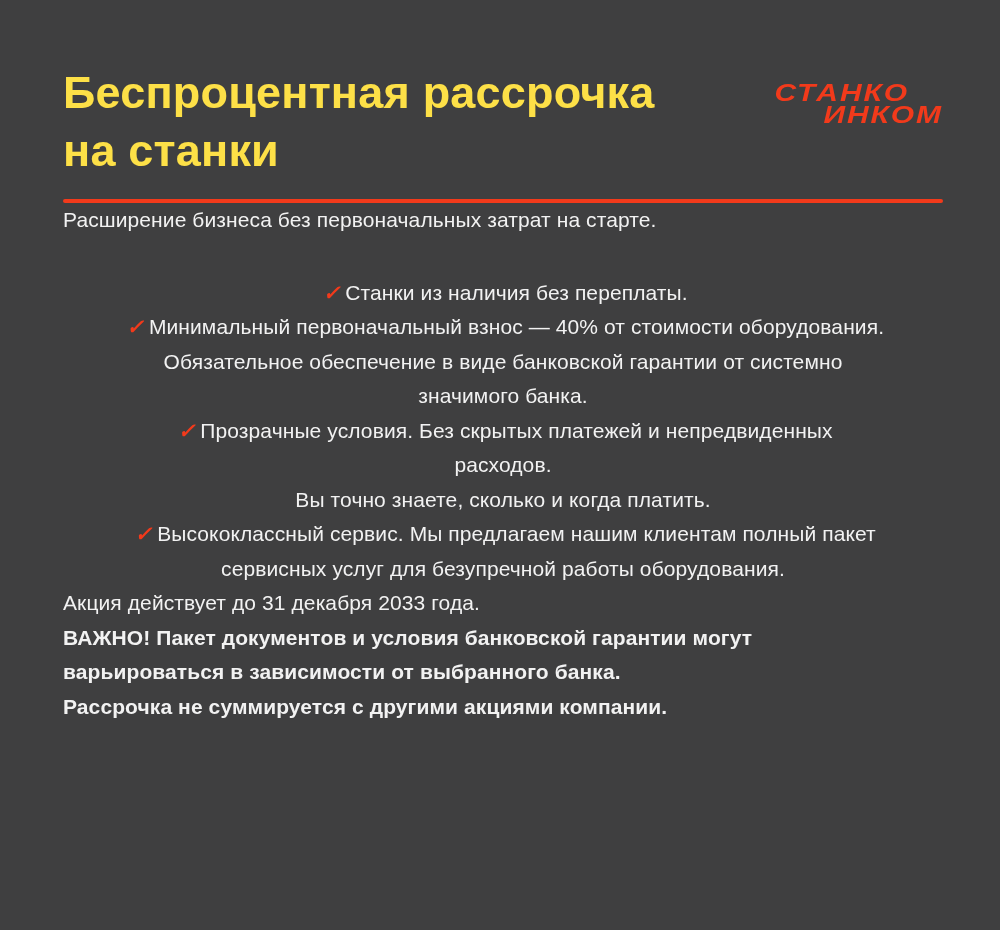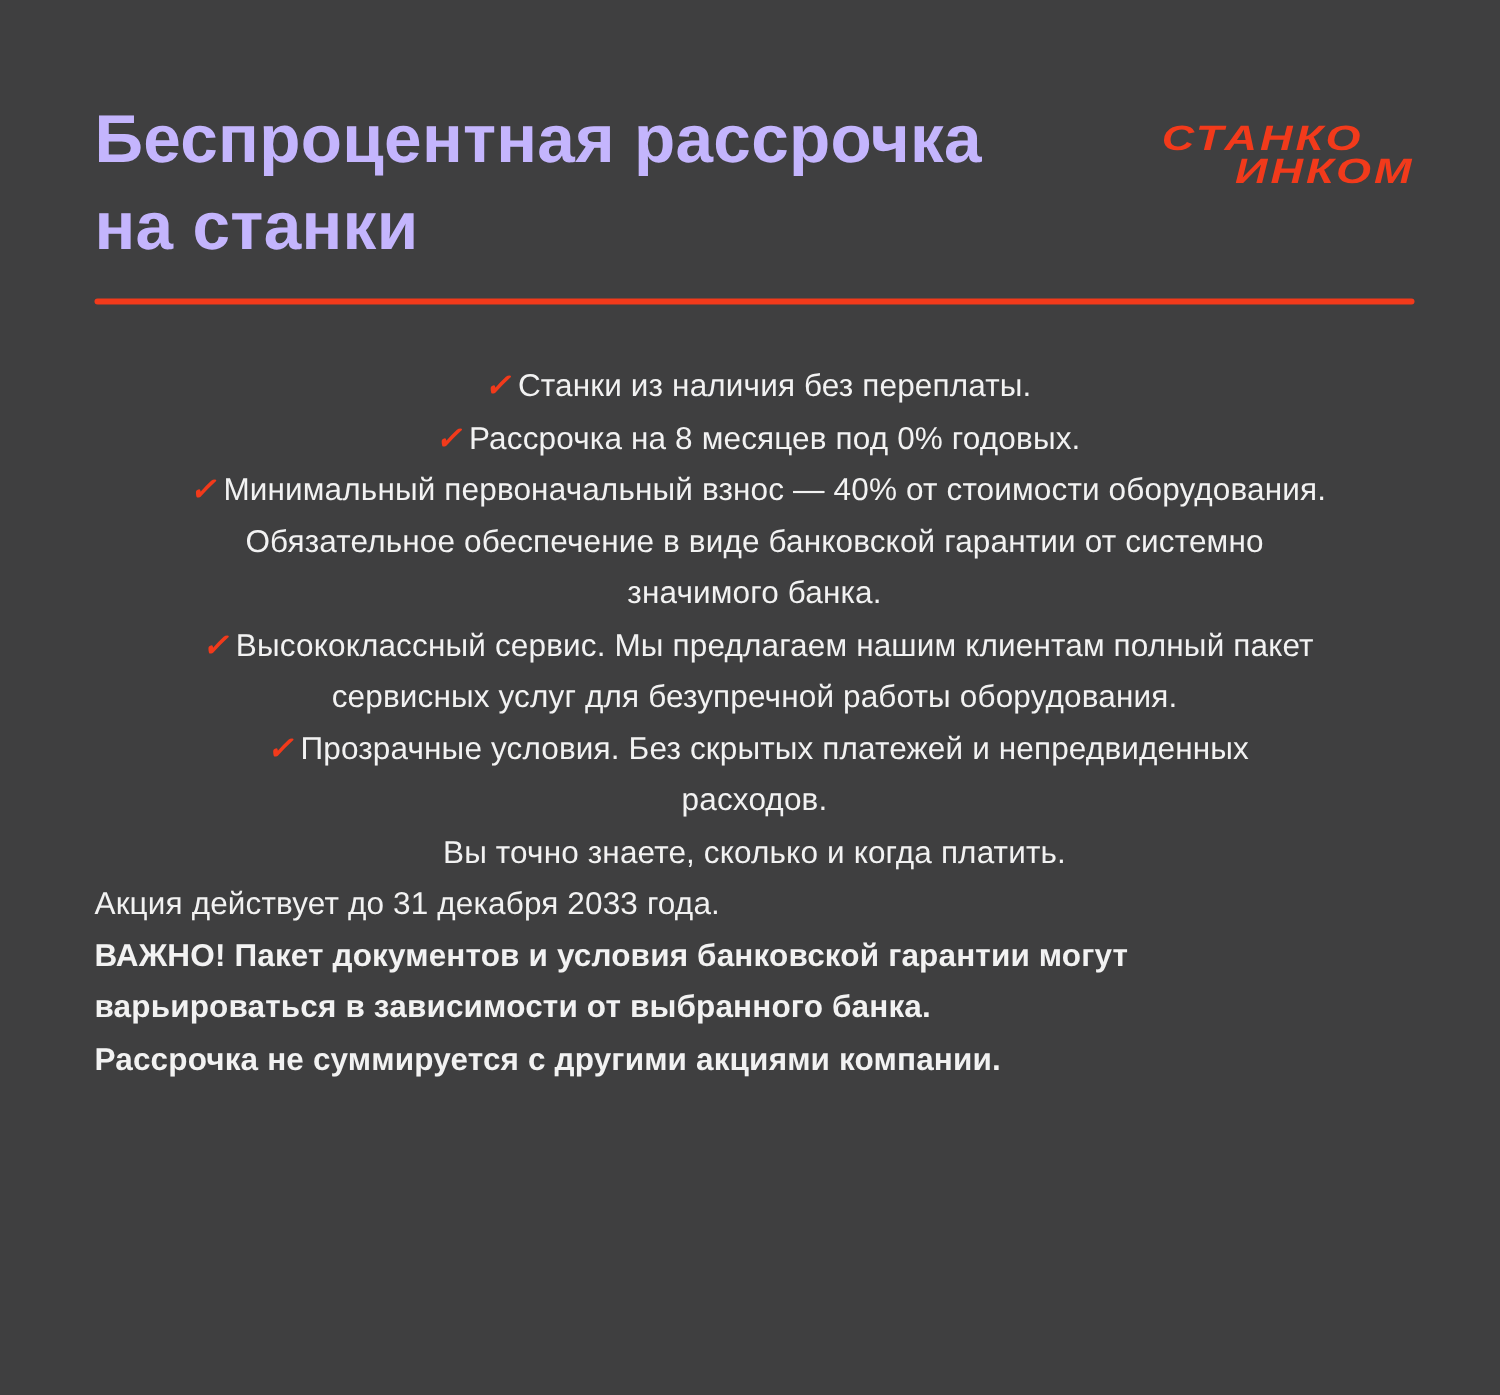--- a/index.html
+++ b/index.html
@@ -16,21 +16,21 @@
     padding: 64px 57px 0 63px;
     background: #3f3f40;
   }
   .page-title {
     margin: 0;
     max-width: 760px;
     font-size: 45px;
     line-height: 58px;
     font-weight: 700;
     letter-spacing: 0.2px;
-    color: #c4b5fd;
+    color: #fde047;
     white-space: pre-line;
   }
   .logo {
     position: absolute;
     top: 82px; right: 57px;
     color: #f23a1b;
     font-style: italic;
     font-weight: 700;
     font-size: 30px;
     line-height: 28px;
@@ -80,32 +80,32 @@
 
   <div class="logo">
     <div class="line1">СТАНКО</div>
     <div class="line2">ИНКОМ</div>
   </div>
 
   <div class="divider"></div>
 
   <div class="body-text">
 
+    <p class="block intro">Расширение бизнеса без первоначальных затрат на старте.</p>
 
     <div class="bullets">
       <p class="bullet"><span class="check">✓</span><span class="btext">Станки из наличия без переплаты.</span></p>
-      <p class="bullet"><span class="check">✓</span><span class="btext">Рассрочка на 8 месяцев под 0% годовых.</span></p>
       <p class="bullet"><span class="check">✓</span><span class="btext">Минимальный первоначальный взнос — 40% от стоимости оборудования.
 Обязательное обеспечение в виде банковской гарантии от системно
 значимого банка.</span></p>
-      <p class="bullet"><span class="check">✓</span><span class="btext">Высококлассный сервис. Мы предлагаем нашим клиентам полный пакет
-сервисных услуг для безупречной работы оборудования.</span></p>
       <p class="bullet"><span class="check">✓</span><span class="btext">Прозрачные условия. Без скрытых платежей и непредвиденных
 расходов.
 Вы точно знаете, сколько и когда платить.</span></p>
+      <p class="bullet"><span class="check">✓</span><span class="btext">Высококлассный сервис. Мы предлагаем нашим клиентам полный пакет
+сервисных услуг для безупречной работы оборудования.</span></p>
     </div>
 
     <p class="block promo">Акция действует до 31 декабря 2033 года.</p>
 
     <p class="block important">ВАЖНО! Пакет документов и условия банковской гарантии могут
 варьироваться в зависимости от выбранного банка.
 Рассрочка не суммируется с другими акциями компании.</p>
 
   </div>
 </div>

